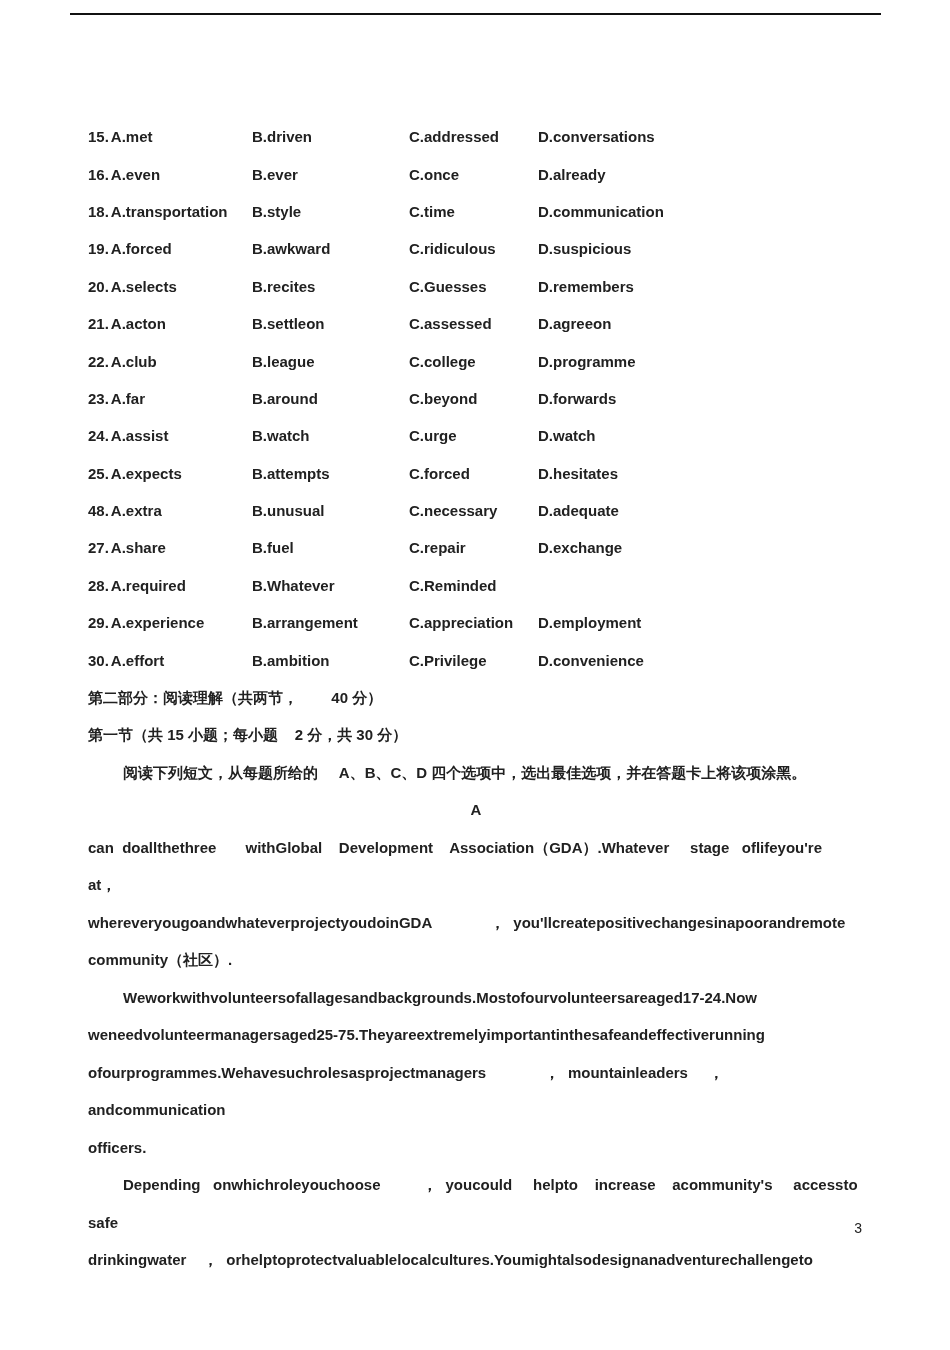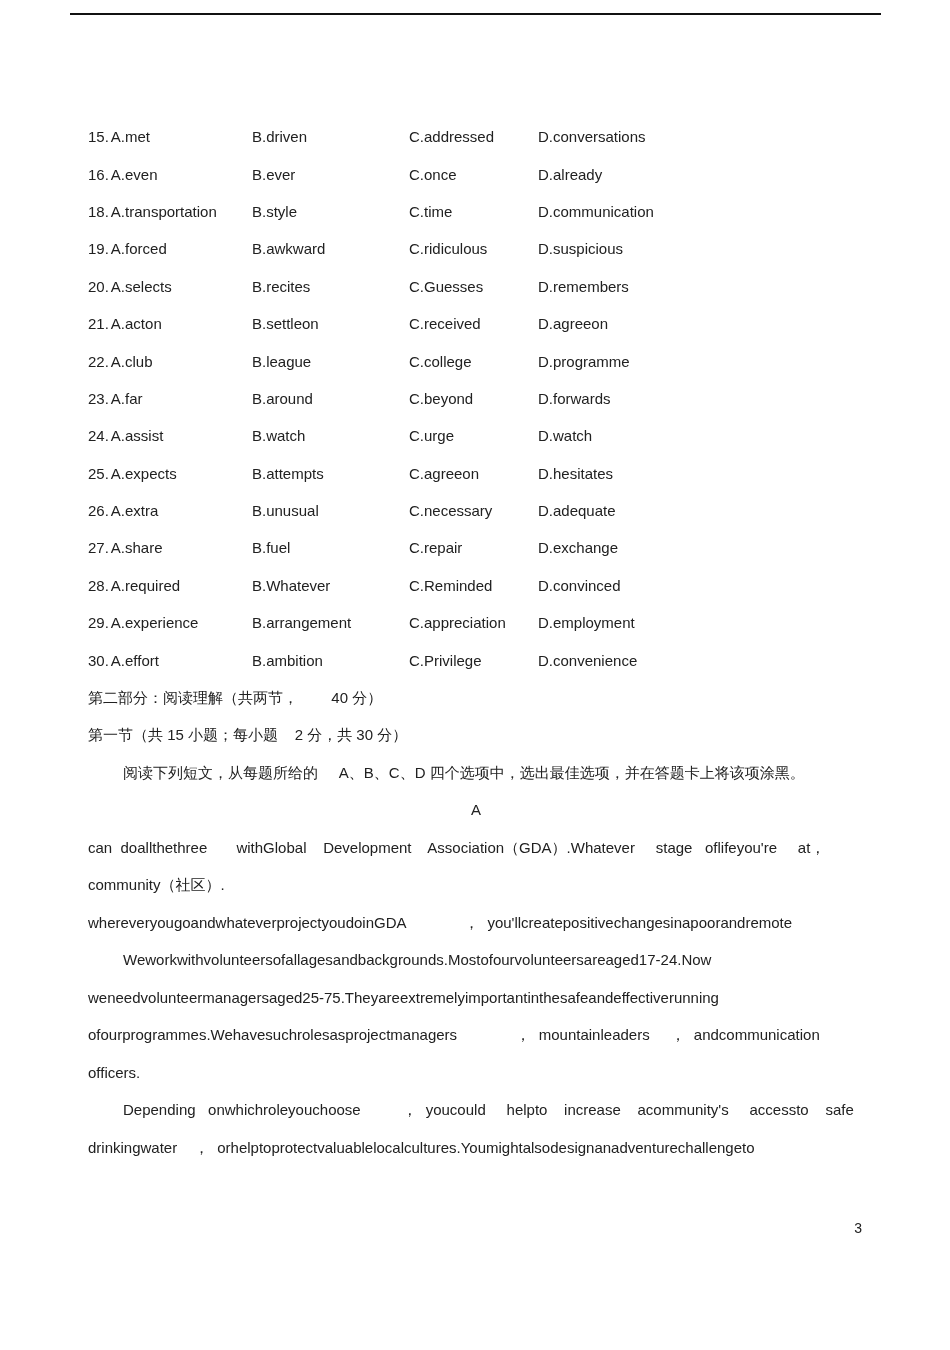--- a/index.html
+++ b/index.html
@@ -20,20 +20,21 @@
     left: 70px;
     width: 811px;
     height: 2px;
     background: #111111;
   }
   .content {
     position: absolute;
     top: 118px;
     left: 88px;
     right: 86px;
+    font-weight: bold;
   }
   .q-row {
     display: grid;
     grid-template-columns: 164px 157px 129px 1fr;
     height: 37.4px;
     align-items: center;
   }
   .q-row .cell { white-space: nowrap; }
   .qnum { margin-right: 2px; }
   .line {
@@ -94,21 +95,21 @@
       <div class="q-row">
         <div class="cell"><span class="qnum">20.</span><span>A.selects</span></div>
         <div class="cell">B.recites</div>
         <div class="cell">C.Guesses</div>
         <div class="cell">D.remembers</div>
       </div>
 
       <div class="q-row">
         <div class="cell"><span class="qnum">21.</span><span>A.acton</span></div>
         <div class="cell">B.settleon</div>
-        <div class="cell">C.received</div>
+        <div class="cell">C.assessed</div>
         <div class="cell">D.agreeon</div>
       </div>
 
       <div class="q-row">
         <div class="cell"><span class="qnum">22.</span><span>A.club</span></div>
         <div class="cell">B.league</div>
         <div class="cell">C.college</div>
         <div class="cell">D.programme</div>
       </div>
 
@@ -122,43 +123,42 @@
       <div class="q-row">
         <div class="cell"><span class="qnum">24.</span><span>A.assist</span></div>
         <div class="cell">B.watch</div>
         <div class="cell">C.urge</div>
         <div class="cell">D.watch</div>
       </div>
 
       <div class="q-row">
         <div class="cell"><span class="qnum">25.</span><span>A.expects</span></div>
         <div class="cell">B.attempts</div>
-        <div class="cell">C.agreeon</div>
+        <div class="cell">C.forced</div>
         <div class="cell">D.hesitates</div>
       </div>
 
       <div class="q-row">
-        <div class="cell"><span class="qnum">26.</span><span>A.extra</span></div>
+        <div class="cell"><span class="qnum">48.</span><span>A.extra</span></div>
         <div class="cell">B.unusual</div>
         <div class="cell">C.necessary</div>
         <div class="cell">D.adequate</div>
       </div>
 
       <div class="q-row">
         <div class="cell"><span class="qnum">27.</span><span>A.share</span></div>
         <div class="cell">B.fuel</div>
         <div class="cell">C.repair</div>
         <div class="cell">D.exchange</div>
       </div>
 
       <div class="q-row">
         <div class="cell"><span class="qnum">28.</span><span>A.required</span></div>
         <div class="cell">B.Whatever</div>
         <div class="cell">C.Reminded</div>
-        <div class="cell">D.convinced</div>
       </div>
 
       <div class="q-row">
         <div class="cell"><span class="qnum">29.</span><span>A.experience</span></div>
         <div class="cell">B.arrangement</div>
         <div class="cell">C.appreciation</div>
         <div class="cell">D.employment</div>
       </div>
 
       <div class="q-row">
@@ -170,22 +170,22 @@
 
     </div>
 
     <p class="line">第二部分：阅读理解（共两节，        40 分）</p>
     <p class="line">第一节（共 15 小题；每小题    2 分，共 30 分）</p>
     <p class="line indent">阅读下列短文，从每题所给的     A、B、C、D 四个选项中，选出最佳选项，并在答题卡上将该项涂黑。</p>
     <p class="line center">A</p>
 
     <div>
       <p class="line">can  doallthethree       withGlobal    Development    Association（GDA）.Whatever     stage   oflifeyou're     at，</p>
+      <p class="line">whereveryougoandwhateverprojectyoudoinGDA              ，  you'llcreatepositivechangesinapoorandremote</p>
       <p class="line">community（社区）.</p>
-      <p class="line">whereveryougoandwhateverprojectyoudoinGDA              ，  you'llcreatepositivechangesinapoorandremote</p>
     </div>
 
     <div>
       <p class="line indent">Weworkwithvolunteersofallagesandbackgrounds.Mostofourvolunteersareaged17-24.Now</p>
       <p class="line">weneedvolunteermanagersaged25-75.Theyareextremelyimportantinthesafeandeffectiverunning</p>
       <p class="line">ofourprogrammes.Wehavesuchrolesasprojectmanagers              ，  mountainleaders     ，  andcommunication</p>
       <p class="line">officers.</p>
     </div>
 
     <div>

